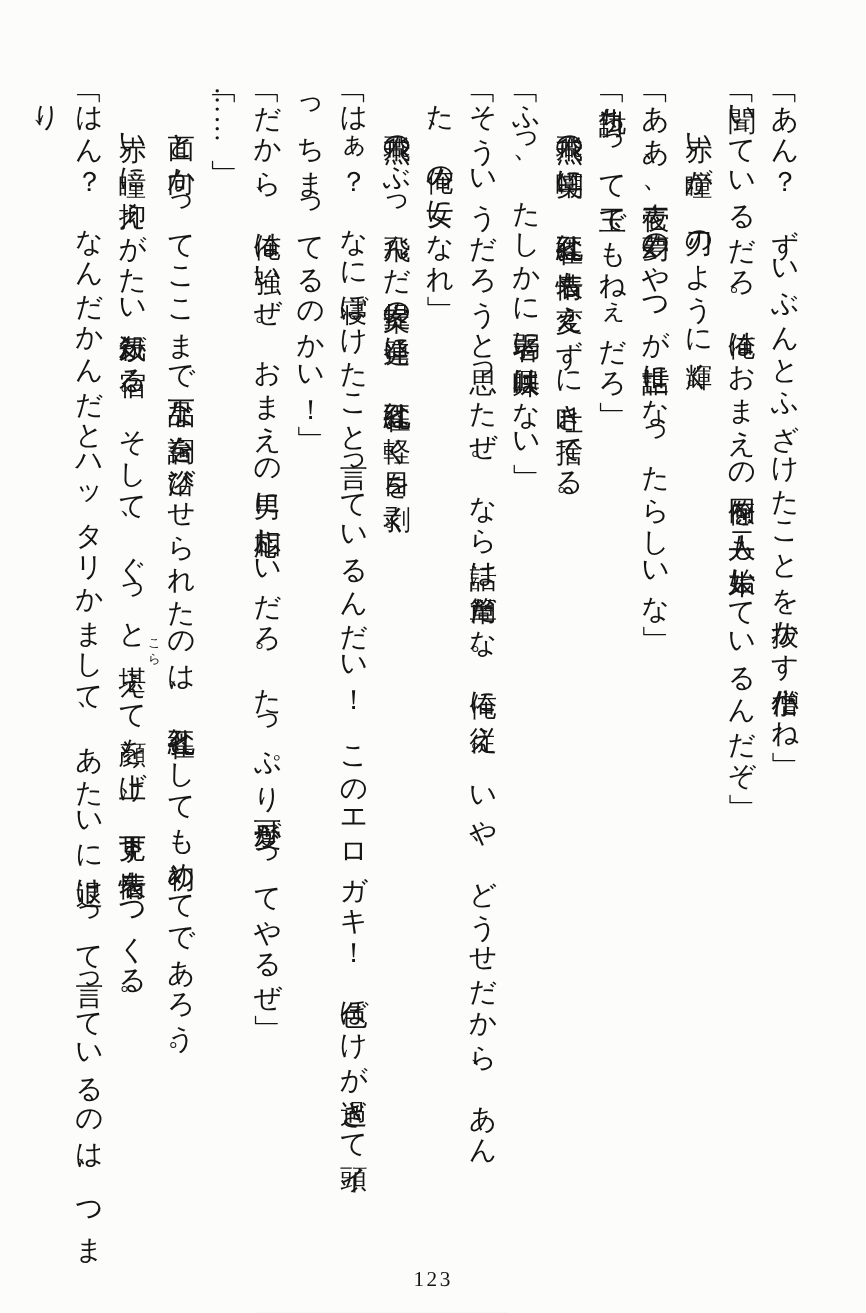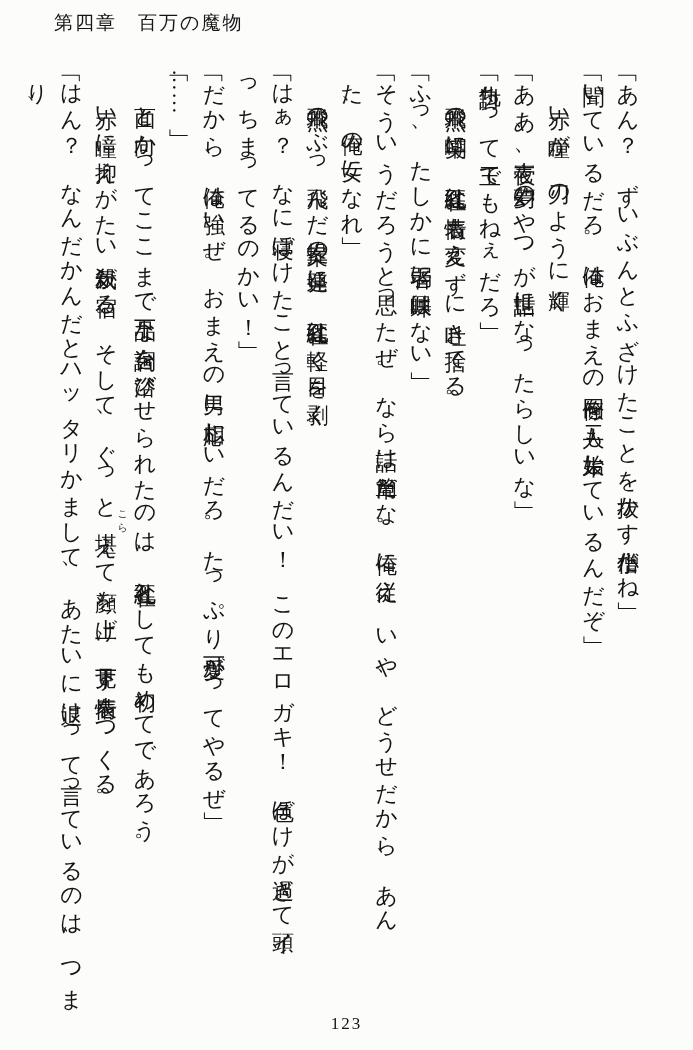--- a/index.html
+++ b/index.html
@@ -49,21 +49,20 @@
     width: 100%;
     text-align: center;
     font-size: 17px;
     letter-spacing: 2px;
   }
 </style>
 </head>
 <body>
 
 <div class="page">
-  <div class="chapter-header">第四章　百万の魔物</div>
 
   <div class="text-block">
       <p class="vline">「あん？　ずいぶんとふざけたことを抜かす小僧だね」</p>
       <p class="vline">「聞いているだろ。俺はおまえの同僚を二人も始末しているんだぞ」</p>
       <p class="vline indent">赤い瞳が、刃のように輝く。</p>
       <p class="vline">「ああ、壱夜、夢幻のやつが世話になったらしいな」</p>
       <p class="vline">「仇討ちって玉でもねぇだろ」</p>
       <p class="vline indent">飛燕の嘲笑に、紅孔雀は表情も変えずに吐き捨てる。</p>
       <p class="vline">「ふっ、たしかに弱者に興味はない」</p>
       <p class="vline">「そういうだろうと思ったぜ。なら話は簡単だな。俺に従え。いや、どうせだから、あん</p>

